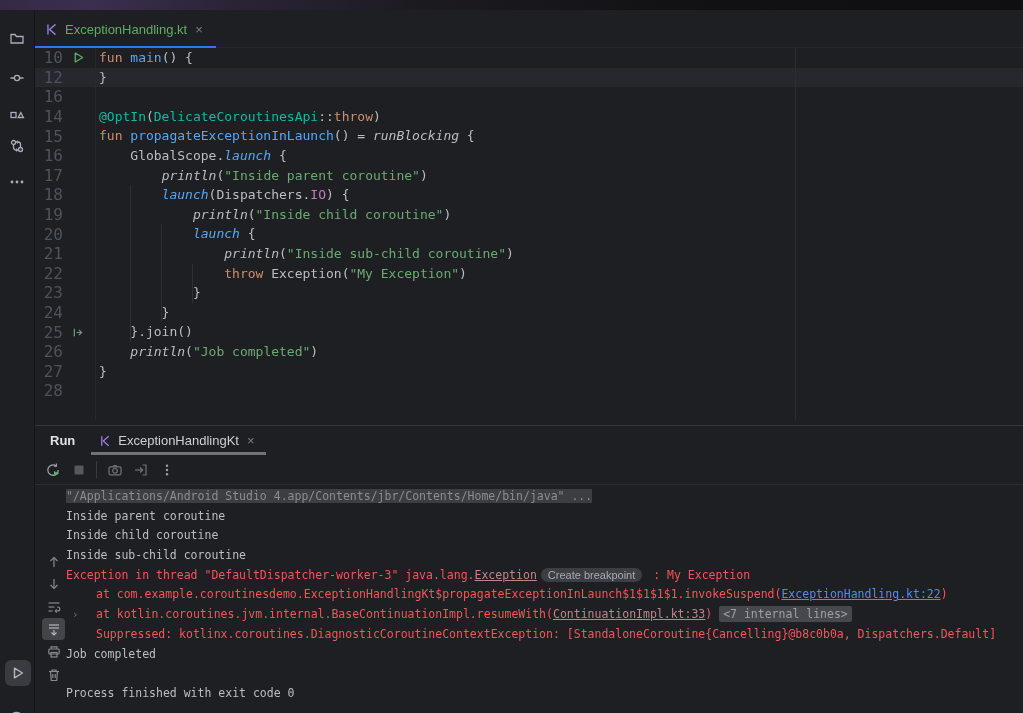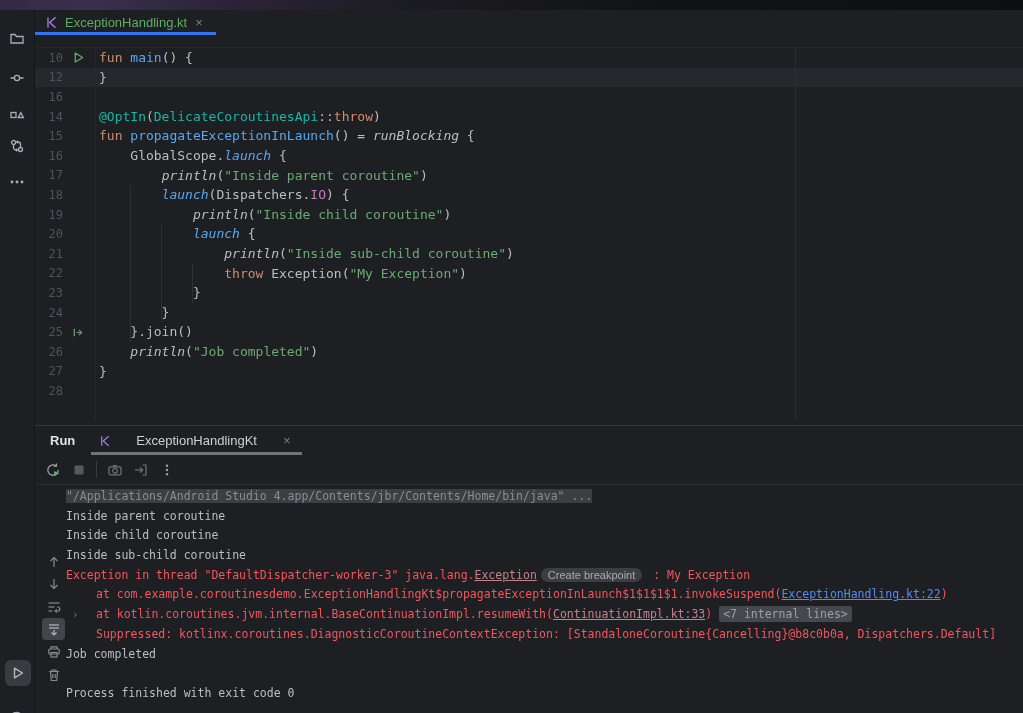--- a/index.html
+++ b/index.html
@@ -8,45 +8,45 @@
   svg{display:block;}
   
   #titlebar{position:absolute;left:0;top:0;width:1023px;height:10px;
     background:linear-gradient(90deg,#342A45 0%,#3A2F4E 9%,#2B2438 22%,#1D1B22 40%,#121214 65%,#0F0F11 100%);}
   
   #stripe{position:absolute;left:0;top:10px;width:34px;height:703px;background:#1E1F22;border-right:1px solid #141517;}
   .stripe-btn{position:absolute;left:0;width:34px;height:28px;display:flex;align-items:center;justify-content:center;}
   .stripe-btn.selected{left:5px;width:26px;height:26px;background:#393B40;border-radius:6px;}
   
   #tabbar{position:absolute;left:35px;top:10px;width:988px;height:38px;background:#1E1F22;border-bottom:1px solid #26282B;box-sizing:border-box;}
-  .etab{position:relative;display:inline-flex;align-items:center;gap:7px;height:24px;padding:0 12px 0 10px;}
+  .etab{position:relative;display:inline-flex;align-items:center;gap:7px;height:38px;padding:0 12px 0 10px;}
   .etab .underline{position:absolute;left:0;right:0;bottom:-1px;height:3px;background:#3574F0;}
   .etab-title{font-size:13px;color:#5FAD65;}
   .tab-close{color:#7A7E85;font-size:13px;line-height:13px;padding:0 1px;}
   
   #editor{position:absolute;left:35px;top:48px;width:988px;height:377px;background:#1E1F22;overflow:hidden;}
   #gutter-sep{position:absolute;left:60px;top:0;width:1px;height:372px;background:#28292D;}
   #margin-guide{position:absolute;left:760px;top:0;width:1px;height:372px;background:#2B2D30;}
   .iguide{position:absolute;width:1px;background:#2E3033;}
   #cur-line{position:absolute;left:0;top:19.6px;width:988px;height:19.6px;background:#26282E;}
   #code-lines{position:absolute;left:0;top:0;width:988px;}
   .eline{position:relative;height:19.6px;display:flex;align-items:center;}
-  .lnum{width:28px;text-align:right;padding-right:6px;font-size:12px;color:#4D535C;flex:none;}
+  .lnum{width:28px;text-align:right;padding-right:6px;font-size:16px;color:#4D535C;flex:none;}
   .eline.cur .lnum{color:#B0B3BB;}
   .gicon{width:30px;flex:none;display:flex;align-items:center;padding-left:3px;box-sizing:border-box;}
   .lcode{white-space:pre;font-size:13px;line-height:19.6px;}
   .tk-kw{color:#CF8E6D;} .tk-fn{color:#56A8F5;} .tk-pl{color:#BCBEC4;}
   .tk-ic{color:#BCBEC4;font-style:italic;} .tk-bc{color:#56A8F5;font-style:italic;}
   .tk-st{color:#6AAB73;} .tk-an{color:#14b8a6;} .tk-pr{color:#C77DBB;}
   .tk-cursor{background:#56595E;border-radius:3px;color:#ECEDEF;}
   
   #runpanel{position:absolute;left:35px;top:425px;width:988px;height:288px;background:#1E1F22;border-top:1px solid #34363A;box-sizing:border-box;}
   #run-header{position:relative;height:29px;display:flex;align-items:center;}
   #run-label{margin-left:15px;font-size:13px;font-weight:bold;color:#DFE1E5;}
-  .rtab{position:relative;display:inline-flex;align-items:center;gap:25px;height:29px;margin-left:16px;padding:0 10px 0 8px;}
+  .rtab{position:relative;display:inline-flex;align-items:center;gap:7px;height:29px;margin-left:16px;padding:0 10px 0 8px;}
   .rtab .underline{position:absolute;left:0;right:0;bottom:0;height:3px;background:#6F737A;}
   .rtab-title{font-size:13px;color:#CED0D6;}
   #run-toolbar{position:relative;height:30px;display:flex;align-items:center;border-bottom:1px solid #2B2D30;box-sizing:border-box;}
   .tb-btn{margin-left:9px;width:17px;height:17px;display:flex;align-items:center;justify-content:center;}
   .tb-sep{margin-left:9px;width:1px;height:17px;background:#393B40;}
   
   #console{position:absolute;left:0;top:59px;width:988px;height:228px;}
   #console-gutter{position:absolute;left:0;top:0;width:31px;height:228px;}
   .cg-btn{position:absolute;left:10px;width:18px;height:18px;display:flex;align-items:center;justify-content:center;}
   .cg-btn.selected{left:7px;width:23px;height:22px;background:#43454A;border-radius:4px;}

